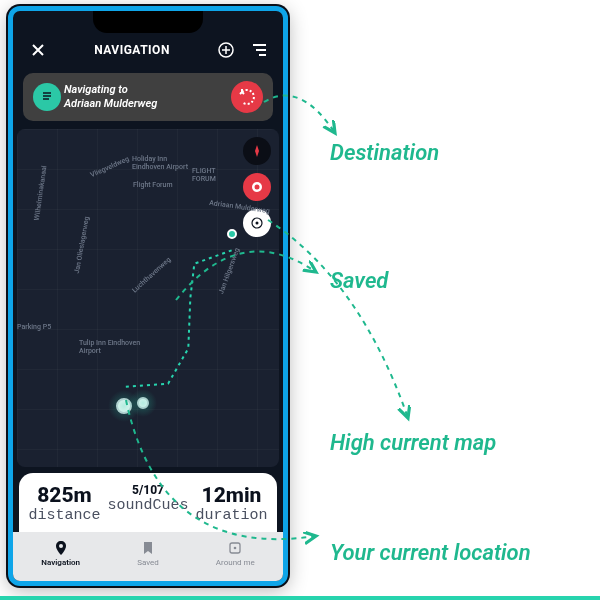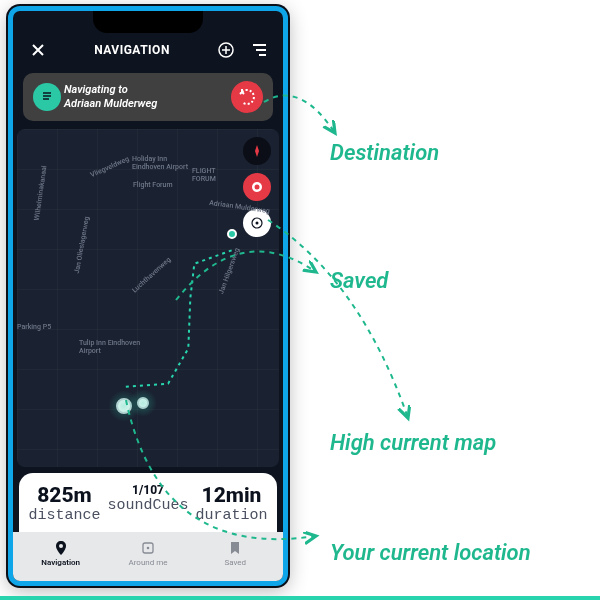--- a/index.html
+++ b/index.html
@@ -253,49 +253,49 @@
     <div class="pin-loc" style="left:41%; top:82%;"></div>
     <div class="pin-loc" style="left:48%; top:81%; width:12px;height:12px;"></div>
   </div>
 
   <div class="stats">
     <div class="stat">
       <div class="val">825m</div>
       <div class="lab">distance</div>
     </div>
     <div class="stat mid">
-      <div class="val">1/107</div>
+      <div class="val">5/107</div>
       <div class="lab">soundCues</div>
     </div>
     <div class="stat">
       <div class="val">12min</div>
       <div class="lab">duration</div>
     </div>
   </div>
 
   <div class="bottomnav">
     <div class="bn-item on">
       <svg class="bn-ico" viewBox="0 0 16 16">
           <path d="M8 1 C5 1 3 3 3 6 C3 10 8 15 8 15 C8 15 13 10 13 6 C13 3 11 1 8 1 Z" fill="#0b111d"></path>
           <circle cx="8" cy="6" r="2" fill="#e7e8ea"></circle>
         </svg>
       <span>Navigation</span>
     </div>
     <div class="bn-item">
       <svg class="bn-ico" viewBox="0 0 16 16">
+          <path d="M4 2 h8 v12 l-4 -3 l-4 3 Z" fill="#878b94"></path>
+        </svg>
+      <span>Saved</span>
+    </div>
+    <div class="bn-item">
+      <svg class="bn-ico" viewBox="0 0 16 16">
           <rect x="3" y="3" width="10" height="10" rx="2" fill="none" stroke="#878b94" stroke-width="1.3"></rect>
           <circle cx="8" cy="8" r="1.3" fill="#878b94"></circle>
         </svg>
       <span>Around me</span>
-    </div>
-    <div class="bn-item">
-      <svg class="bn-ico" viewBox="0 0 16 16">
-          <path d="M4 2 h8 v12 l-4 -3 l-4 3 Z" fill="#878b94"></path>
-        </svg>
-      <span>Saved</span>
     </div>
   </div>
 </div>
 
 <div class="annot" style="left:330px; top:140px;">Destination</div>
 <div class="annot" style="left:330px; top:268px;">Saved</div>
 <div class="annot" style="left:330px; top:430px;">High current map</div>
 <div class="annot" style="left:330px; top:530px;margin-top:10px;">Your current location</div>
 
 <svg class="arrow-svg" style="left:0;top:0;width:600px;height:600px;">

